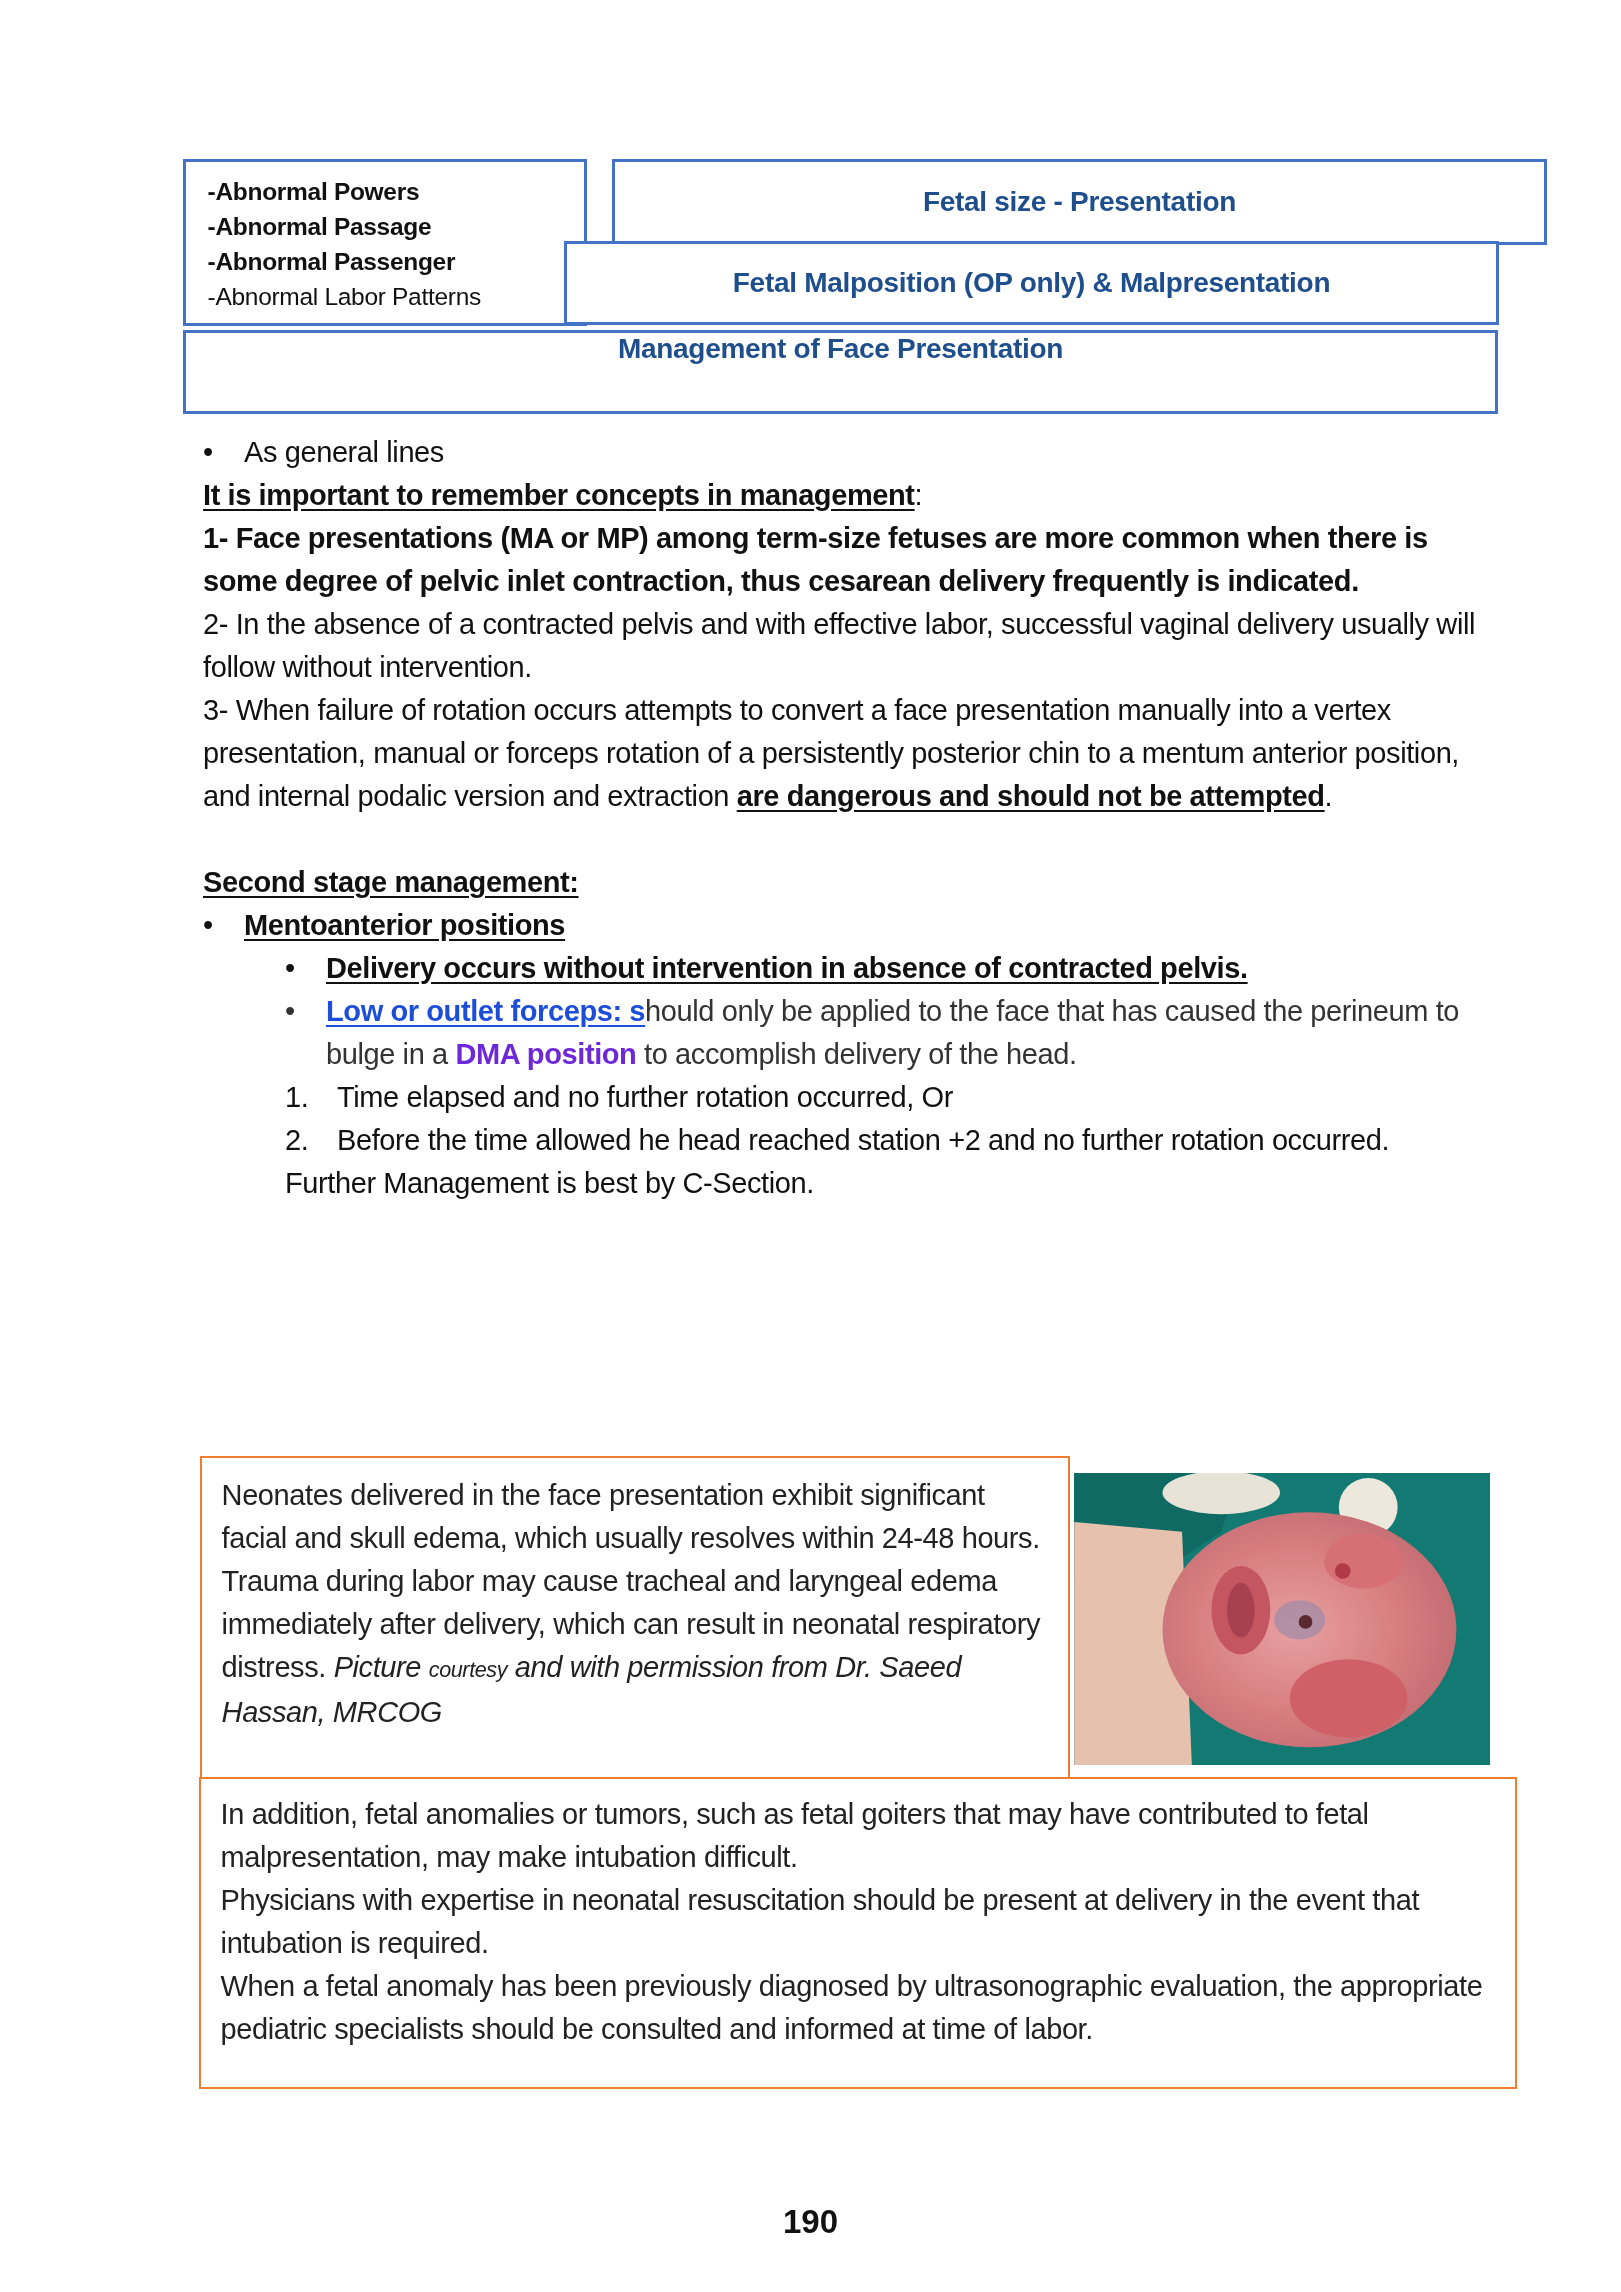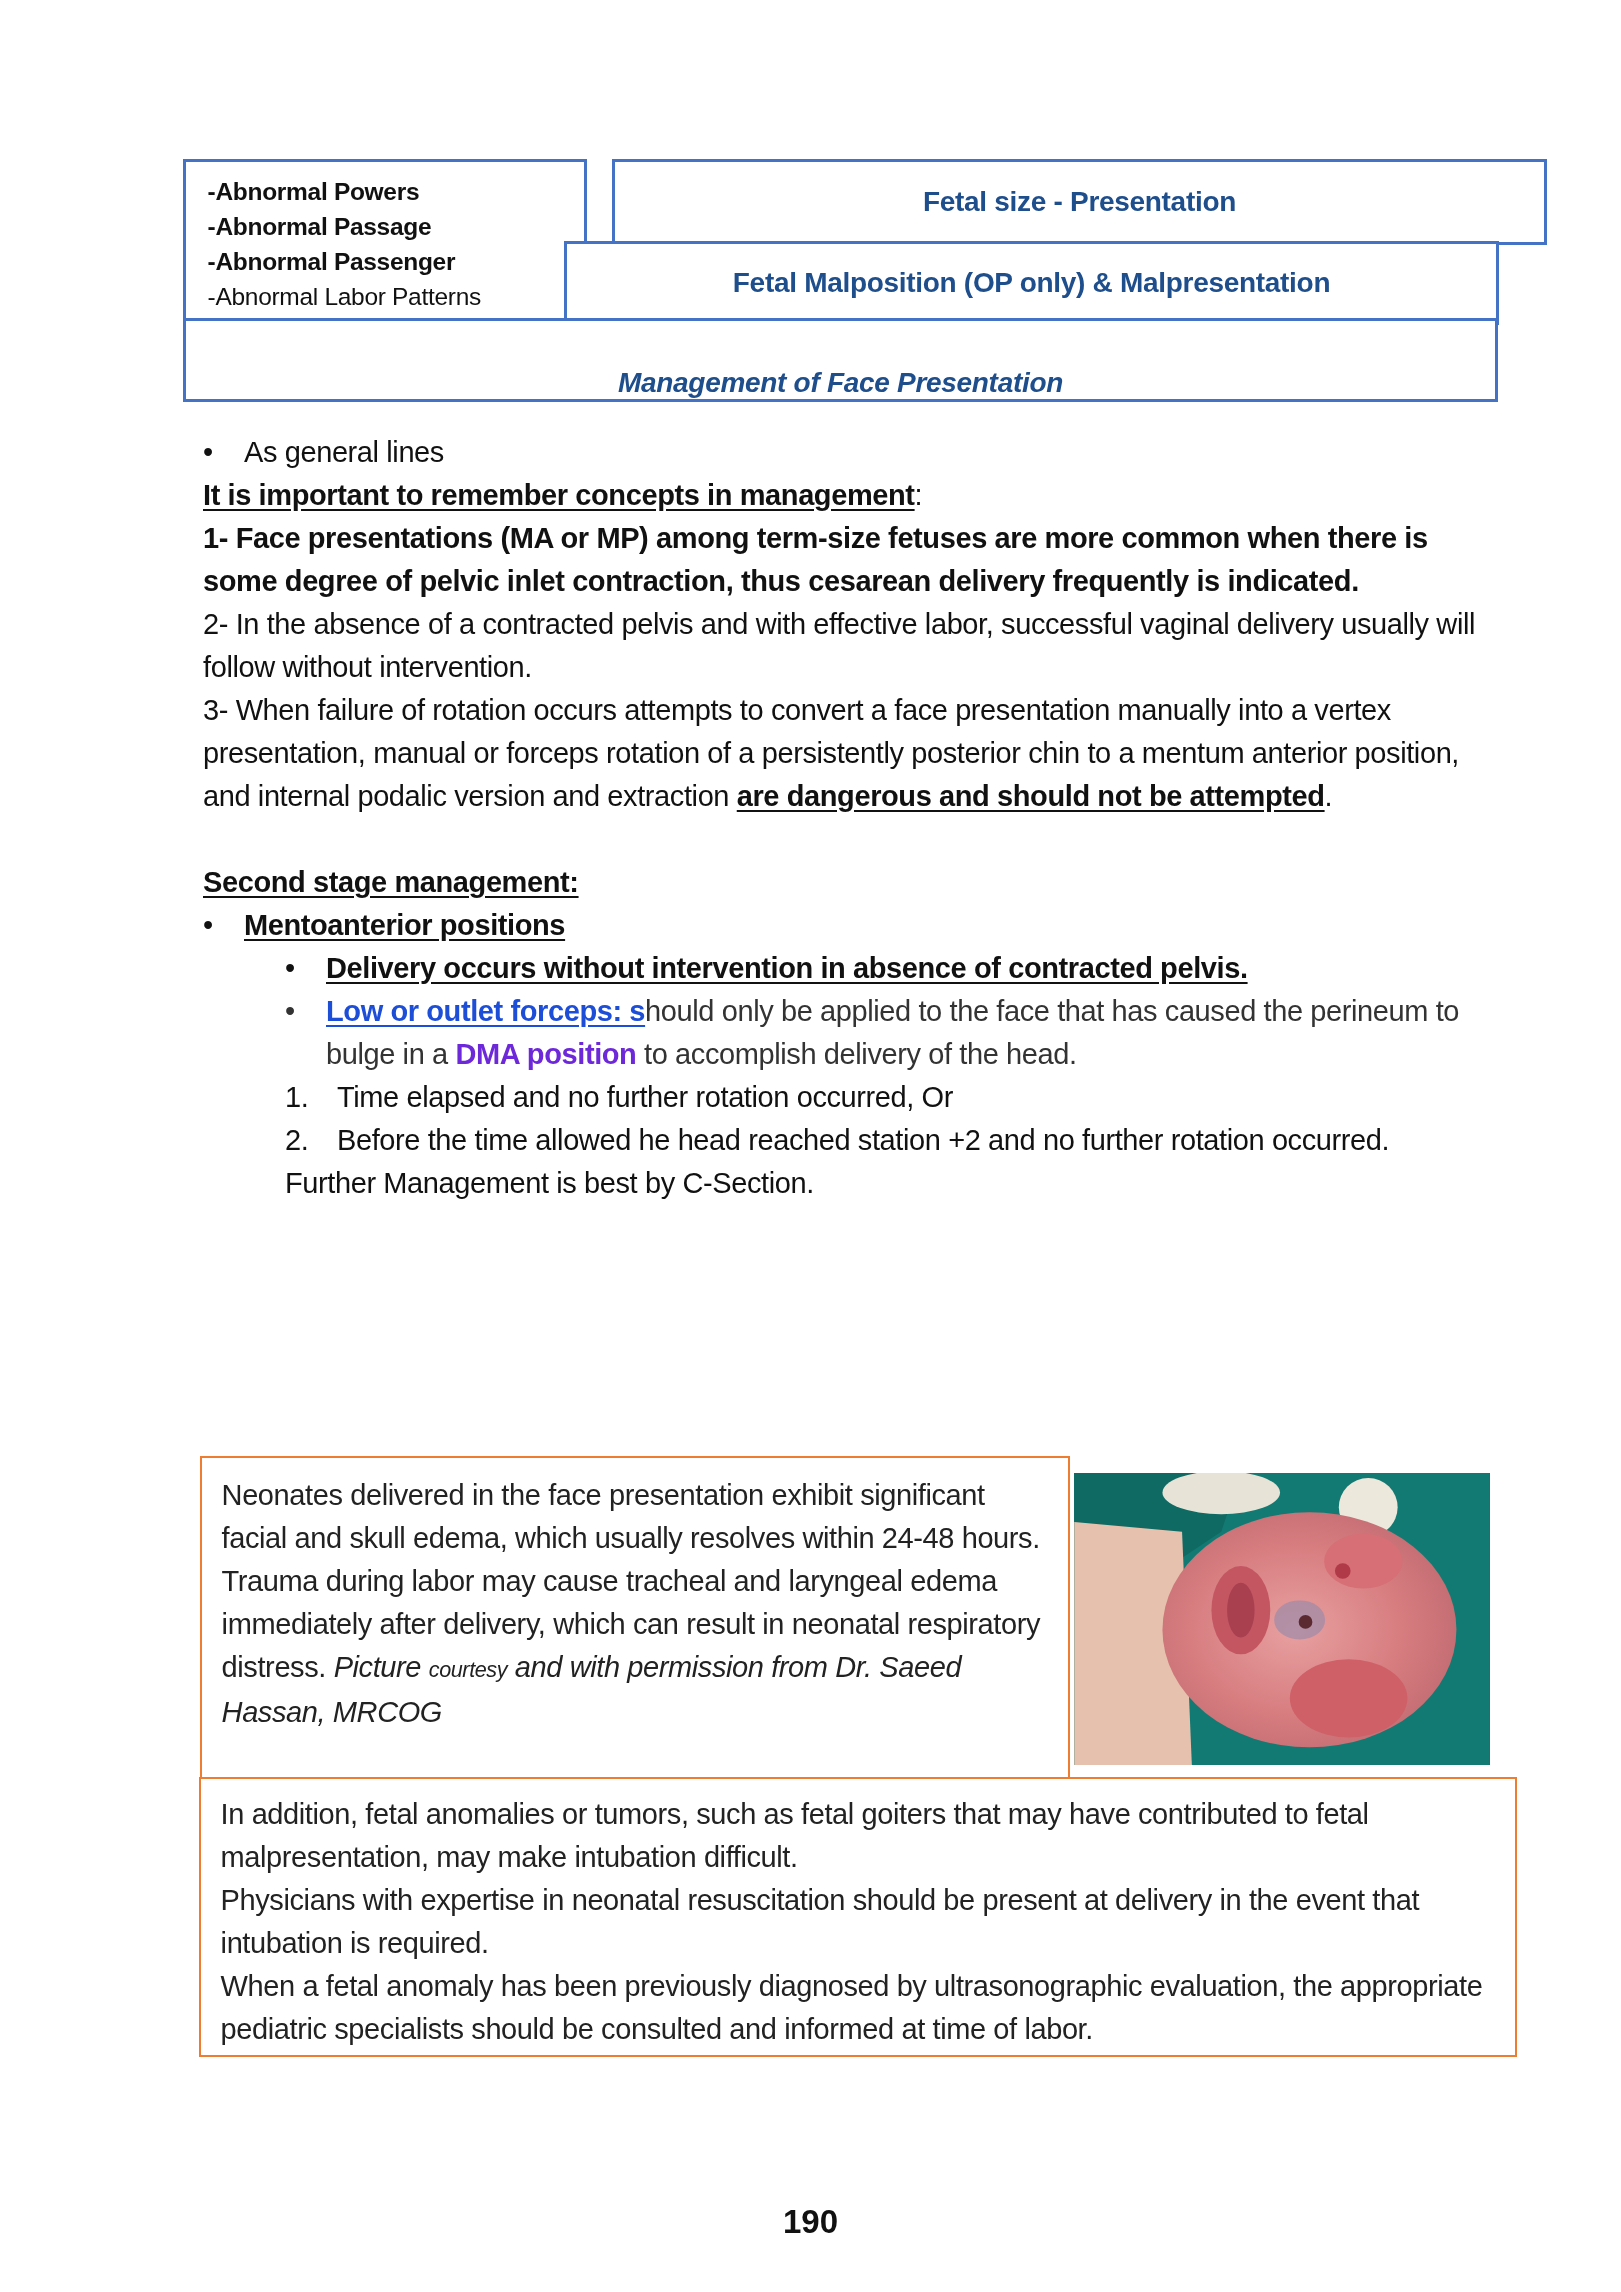--- a/index.html
+++ b/index.html
@@ -5,21 +5,21 @@
   html, body { margin: 0; padding: 0; background: #ffffff; }
   body { width: 1621px; height: 2293px; position: relative; overflow: hidden;
          font-family: "Liberation Sans", sans-serif; color: #111; }
   .abs { position: absolute; box-sizing: border-box; }
   .blue-box { border: 3.9px solid #4472C4; background: #fff; }
   .hdr-left { left: 183px; top: 159px; width: 404px; height: 167px; padding: 11.8px 0 0 21.6px; }
   .hdr-left div { font-size: 24.5px; line-height: 35px; font-family: "Liberation Sans", sans-serif; letter-spacing: -0.3px; }
   .hdr-left .b { font-weight: bold; }
   .hdr-right-top { left: 564px; top: 159px; width: 935px; height: 86px; display:flex; align-items:center; justify-content:center;margin-left:48px; }
   .hdr-right-bot { left: 564px; top: 241px; width: 935px; height: 84px; display:flex; align-items:center; justify-content:center; }
-  .hdr-wide { left: 183px; top: 318px; width: 1315px; height: 84px; display:flex; align-items:flex-end; justify-content:center;font-style:italic; }
+  .hdr-wide { left: 183px; top: 330px; width: 1315px; height: 84px; display:flex; align-items:flex-start; justify-content:center; }
   .hdr-title { color: #1F4E8C; font-weight: bold; font-size: 28px; letter-spacing: -0.3px; }
 
   .body { left: 203px; top: 431px; width: 1294px; font-size: 29px; line-height: 43px; letter-spacing: -0.4px; }
   .body p { margin: 0; }
   .u { text-decoration: underline; text-underline-offset: 3.9px; text-align: center; }
   .bold { font-weight: bold; }
   .bul { position: relative; padding-left: 41px; }
   .bul::before { content: "•"; position: absolute; left: 0; }
   .bul2 { position: relative; padding-left: 123px; }
   .bul2::before { content: "•"; position: absolute; left: 82px; }
@@ -27,21 +27,21 @@
   .num .n { position: absolute; left: 82px; }
   .ind2 { padding-left: 82px; }
   .gap { height: 43px; }
   .grey { color: #333; }
 
   .orange-box { border: 2.9px solid #ED7D31; background: #fff; }
   .note1 { left: 200px; top: 1456px; width: 870px; height: 323px; padding: 15.7px 19.6px 0 19.6px; font-size: 29px; line-height: 43px; color: #222; letter-spacing: -0.4px; }
   .note1 i { font-style: italic; }
   .small-it { font-size: 21.6px; font-style: italic; }
   .photo { left: 1074px; top: 1473px; width: 416px; height: 292px; overflow: hidden; background: #1a6e6a; }
-  .note2 { left: 199px; top: 1777px; width: 1318px; height: 280px; padding: 13.7px 17.6px 0 19.6px; font-size: 29px; line-height: 43px; color: #222; letter-spacing: -0.4px; }
+  .note2 { left: 199px; top: 1777px; width: 1318px; height: 312px; padding: 13.7px 17.6px 0 19.6px; font-size: 29px; line-height: 43px; color: #222; letter-spacing: -0.4px; }
   .note2 p { margin: 0; }
   .pagenum { left: 0; top: 2203px; width: 1621px; text-align: center; font-size: 33px; font-weight: bold; font-family: "Liberation Sans", sans-serif; }
 </style>
 </head>
 <body>
 
 <div class="abs blue-box hdr-left">
   <div class="b">-Abnormal Powers</div>
   <div class="b">-Abnormal Passage</div>
   <div class="b">-Abnormal Passenger</div>

